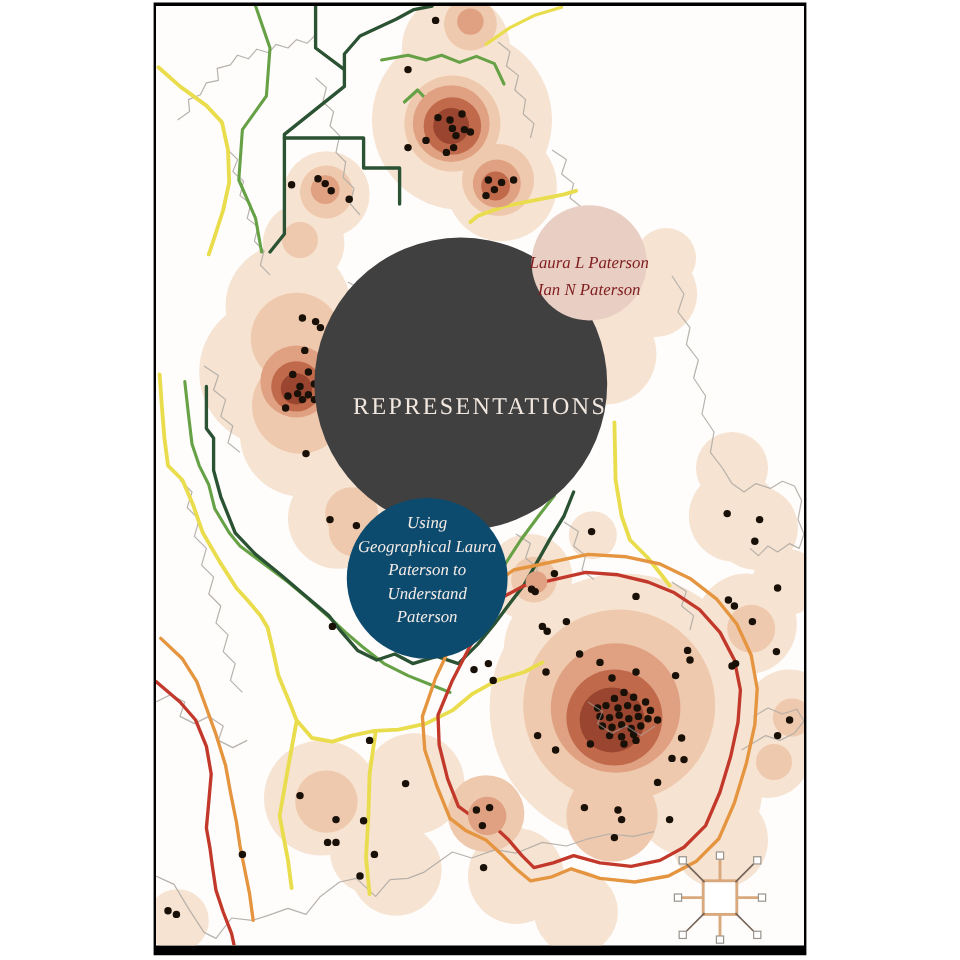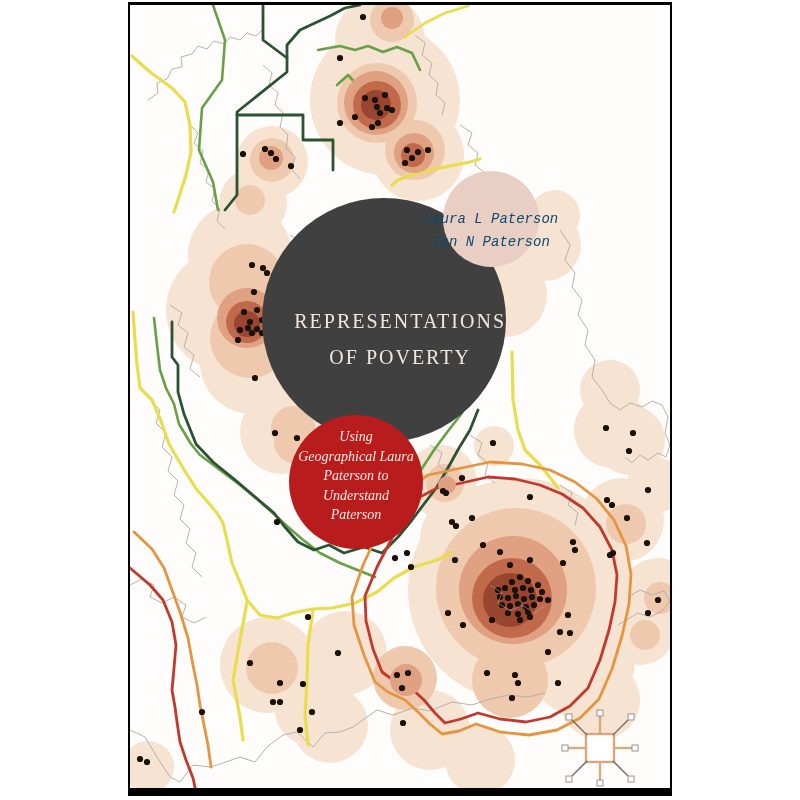--- a/index.html
+++ b/index.html
@@ -295,32 +295,31 @@
         <line x1="457.12" y1="755.88" x2="441.96" y2="771.04" stroke="#76655A" stroke-width="1.4"></line>
         <rect x="435.96" y="771.04" width="6" height="6" fill="#fff" stroke="#9A948C" stroke-width="1"></rect>
         <line x1="482.88" y1="755.88" x2="498.04" y2="771.04" stroke="#76655A" stroke-width="1.4"></line>
         <rect x="498.04" y="771.04" width="6" height="6" fill="#fff" stroke="#9A948C" stroke-width="1"></rect>
       </g>
     </svg>
 
   <div class="circle title-circle" style="background: #404040; color: rgb(241, 231, 223); align-items: flex-end;">
     <div class="lines">
       <div class="line">REPRESENTATIONS</div>
-      <div class="line">OF POVERTY</div>
     </div>
   </div>
 
-  <div class="circle author-circle" style="background: rgb(233, 206, 196); color: #0c4a6e; font-family: Liberation Mono, monospace;">
+  <div class="circle author-circle" style="background: rgb(233, 206, 196); color: #7f1d1d;">
     <div class="lines">
       <div class="line">Laura L Paterson</div>
       <div class="line">Ian N Paterson</div>
     </div>
   </div>
 
-  <div class="circle subtitle-circle" style="background: #b91c1c; color: rgb(244, 236, 230);">
+  <div class="circle subtitle-circle" style="background: #0c4a6e; color: rgb(244, 236, 230);">
     <div class="lines">
       <div class="line">Using</div>
       <div class="line">Geographical Laura</div>
       <div class="line">Paterson to</div>
       <div class="line">Understand</div>
       <div class="line">Paterson</div>
     </div>
   </div>
 </div>
 

